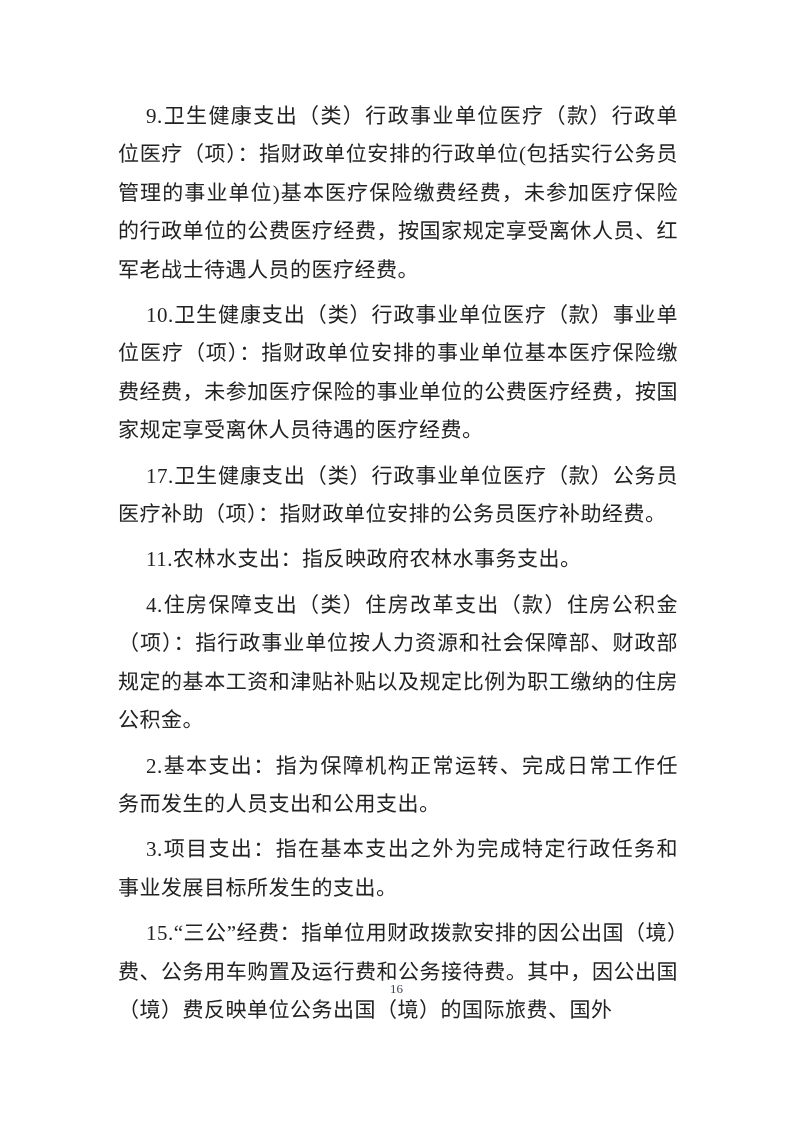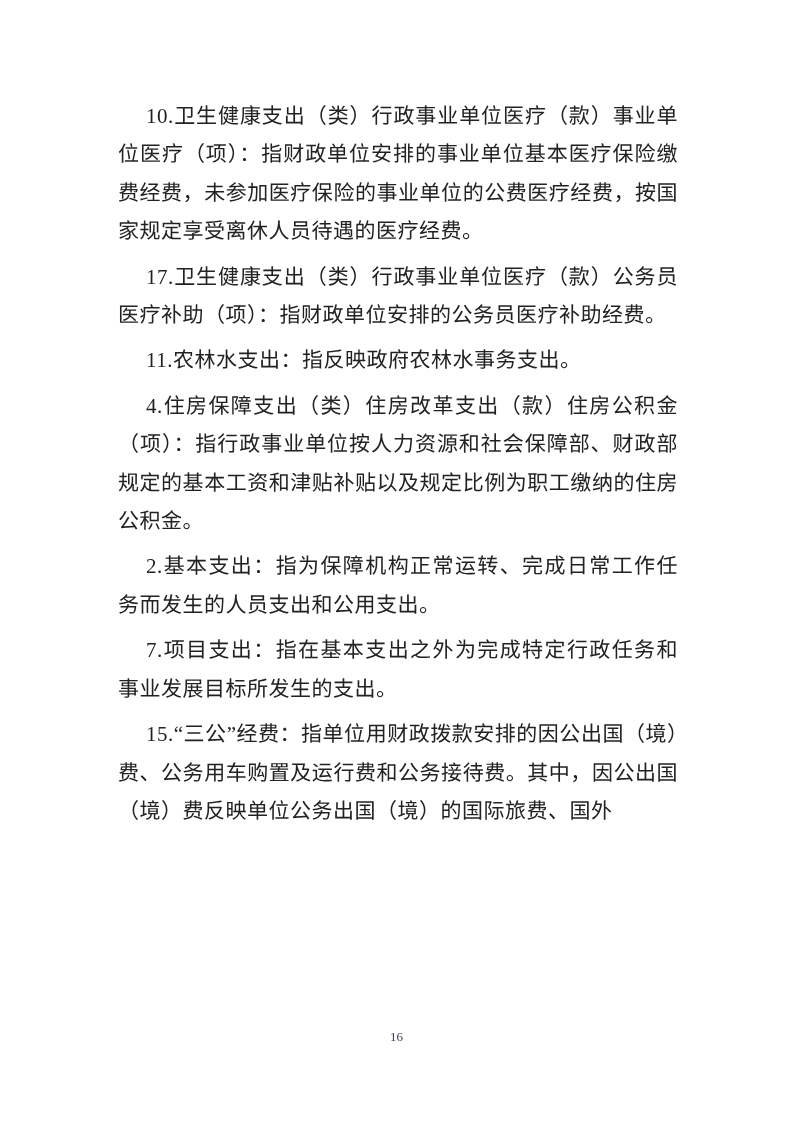--- a/index.html
+++ b/index.html
@@ -27,40 +27,41 @@
     line-height: 38.4px;
     letter-spacing: 0.5px;
     color: #222222;
     text-align: justify;
     text-indent: 28px;
     font-weight: 400;
     word-break: break-all;
   }
   .page-footer {
     position: absolute;
-    top: 1027px;
+    top: 979px;
     left: 0;
     width: 100%;
     text-align: center;
   }
   .page-number {
     font-size: 13px;
     color: #3d4154;
     font-family: "Liberation Serif", "DejaVu Serif", serif;
   }
 </style>
 </head>
 <body>
 
 <div class="page">
   <div class="content">
+    <p class="doc-para">9.卫生健康支出（类）行政事业单位医疗（款）行政单位医疗（项）：指财政单位安排的行政单位(包括实行公务员管理的事业单位)基本医疗保险缴费经费，未参加医疗保险的行政单位的公费医疗经费，按国家规定享受离休人员、红军老战士待遇人员的医疗经费。</p>
     <p class="doc-para">10.卫生健康支出（类）行政事业单位医疗（款）事业单位医疗（项）：指财政单位安排的事业单位基本医疗保险缴费经费，未参加医疗保险的事业单位的公费医疗经费，按国家规定享受离休人员待遇的医疗经费。</p>
     <p class="doc-para">17.卫生健康支出（类）行政事业单位医疗（款）公务员医疗补助（项）：指财政单位安排的公务员医疗补助经费。</p>
     <p class="doc-para">11.农林水支出：指反映政府农林水事务支出。</p>
     <p class="doc-para">4.住房保障支出（类）住房改革支出（款）住房公积金（项）：指行政事业单位按人力资源和社会保障部、财政部规定的基本工资和津贴补贴以及规定比例为职工缴纳的住房公积金。</p>
     <p class="doc-para">2.基本支出：指为保障机构正常运转、完成日常工作任务而发生的人员支出和公用支出。</p>
-    <p class="doc-para">7.项目支出：指在基本支出之外为完成特定行政任务和事业发展目标所发生的支出。</p>
+    <p class="doc-para">3.项目支出：指在基本支出之外为完成特定行政任务和事业发展目标所发生的支出。</p>
     <p class="doc-para">15.“三公”经费：指单位用财政拨款安排的因公出国（境）费、公务用车购置及运行费和公务接待费。其中，因公出国（境）费反映单位公务出国（境）的国际旅费、国外</p>
   </div>
   <div class="page-footer">
     <span class="page-number">16</span>
   </div>
 </div>
 
 </body></html>

